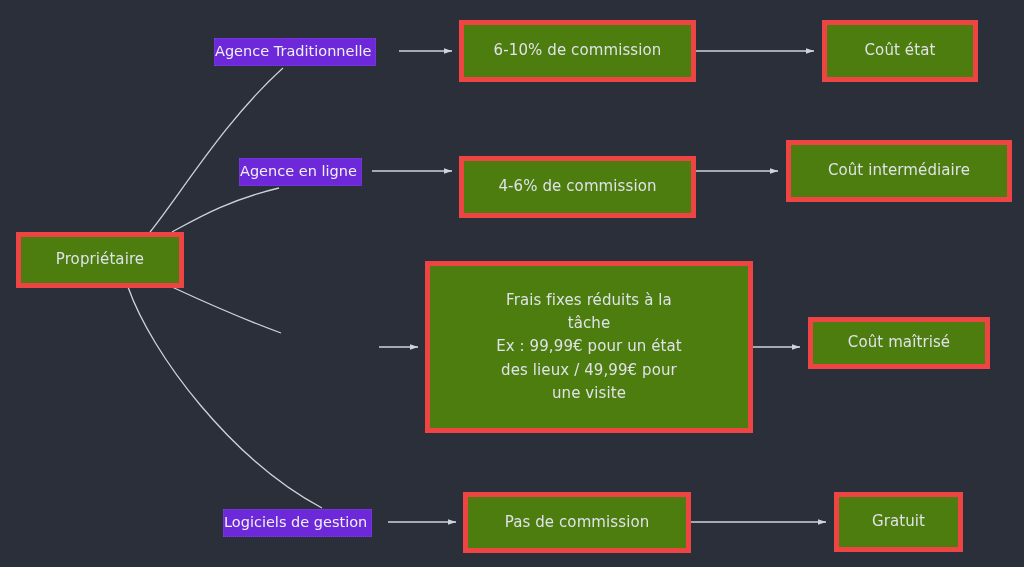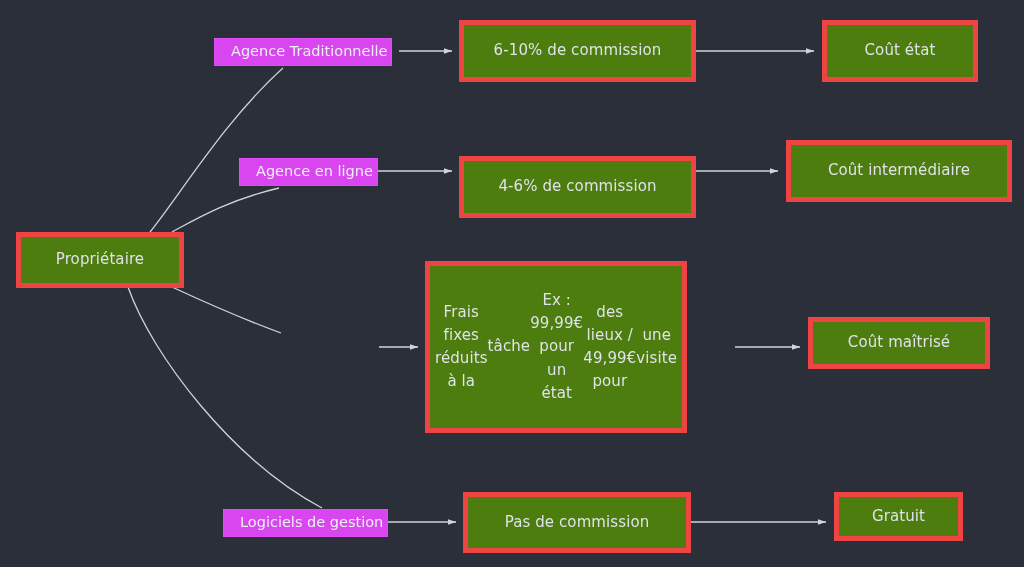--- a/index.html
+++ b/index.html
@@ -39,25 +39,25 @@
     padding: 15px 6px;
     z-index: 3;
   }
   .node.multiline {
     font-size: 15px;
     line-height: 1.55;
   }
   .edge-label {
     position: absolute;
     box-sizing: border-box;
-    background: #d946ef;
+    background: #6d28d9;
     color: #eef1f4;
     font-size: 14.5px;
     line-height: 1;
-    padding: 5px 4px 6px 16px;
+    padding: 5px 4px 6px 0;
     white-space: nowrap;
     z-index: 4;
     border: 1px dotted rgba(255,255,255,0.10);
   }
 </style>
 </head>
 <body>
 
 <div id="canvas">
 
@@ -94,21 +94,21 @@
   </div>
 
   <div class="node" style="left:459px; top:20px; width:237px; height:62px;">
     <span>6-10% de commission</span>
   </div>
 
   <div class="node" style="left:459px; top:156px; width:237px; height:62px;">
     <span>4-6% de commission</span>
   </div>
 
-  <div class="node multiline" style="left:425px; top:261px; width:262px; height:172px; flex-direction:row;">
+  <div class="node multiline" style="left:425px; top:261px; width:328px; height:172px; flex-direction:column;">
     <span>Frais fixes réduits à la</span>
     <span>tâche</span>
     <span>Ex : 99,99€ pour un état</span>
     <span>des lieux / 49,99€ pour</span>
     <span>une visite</span>
   </div>
 
   <div class="node" style="left:463px; top:492px; width:228px; height:61px;">
     <span>Pas de commission</span>
   </div>
@@ -118,21 +118,21 @@
   </div>
 
   <div class="node" style="left:786px; top:140px; width:226px; height:62px;">
     <span>Coût intermédiaire</span>
   </div>
 
   <div class="node" style="left:808px; top:317px; width:182px; height:52px;">
     <span>Coût maîtrisé</span>
   </div>
 
-  <div class="node" style="left:834px; top:492px; width:129px; height:49px;">
+  <div class="node" style="left:834px; top:492px; width:129px; height:60px;">
     <span>Gratuit</span>
   </div>
 
   <div class="edge-label" style="left:214px; top:38px;">
     <span>Agence Traditionnelle</span>
   </div>
 
   <div class="edge-label" style="left:239px; top:158px;">
     <span>Agence en ligne</span>
   </div>

